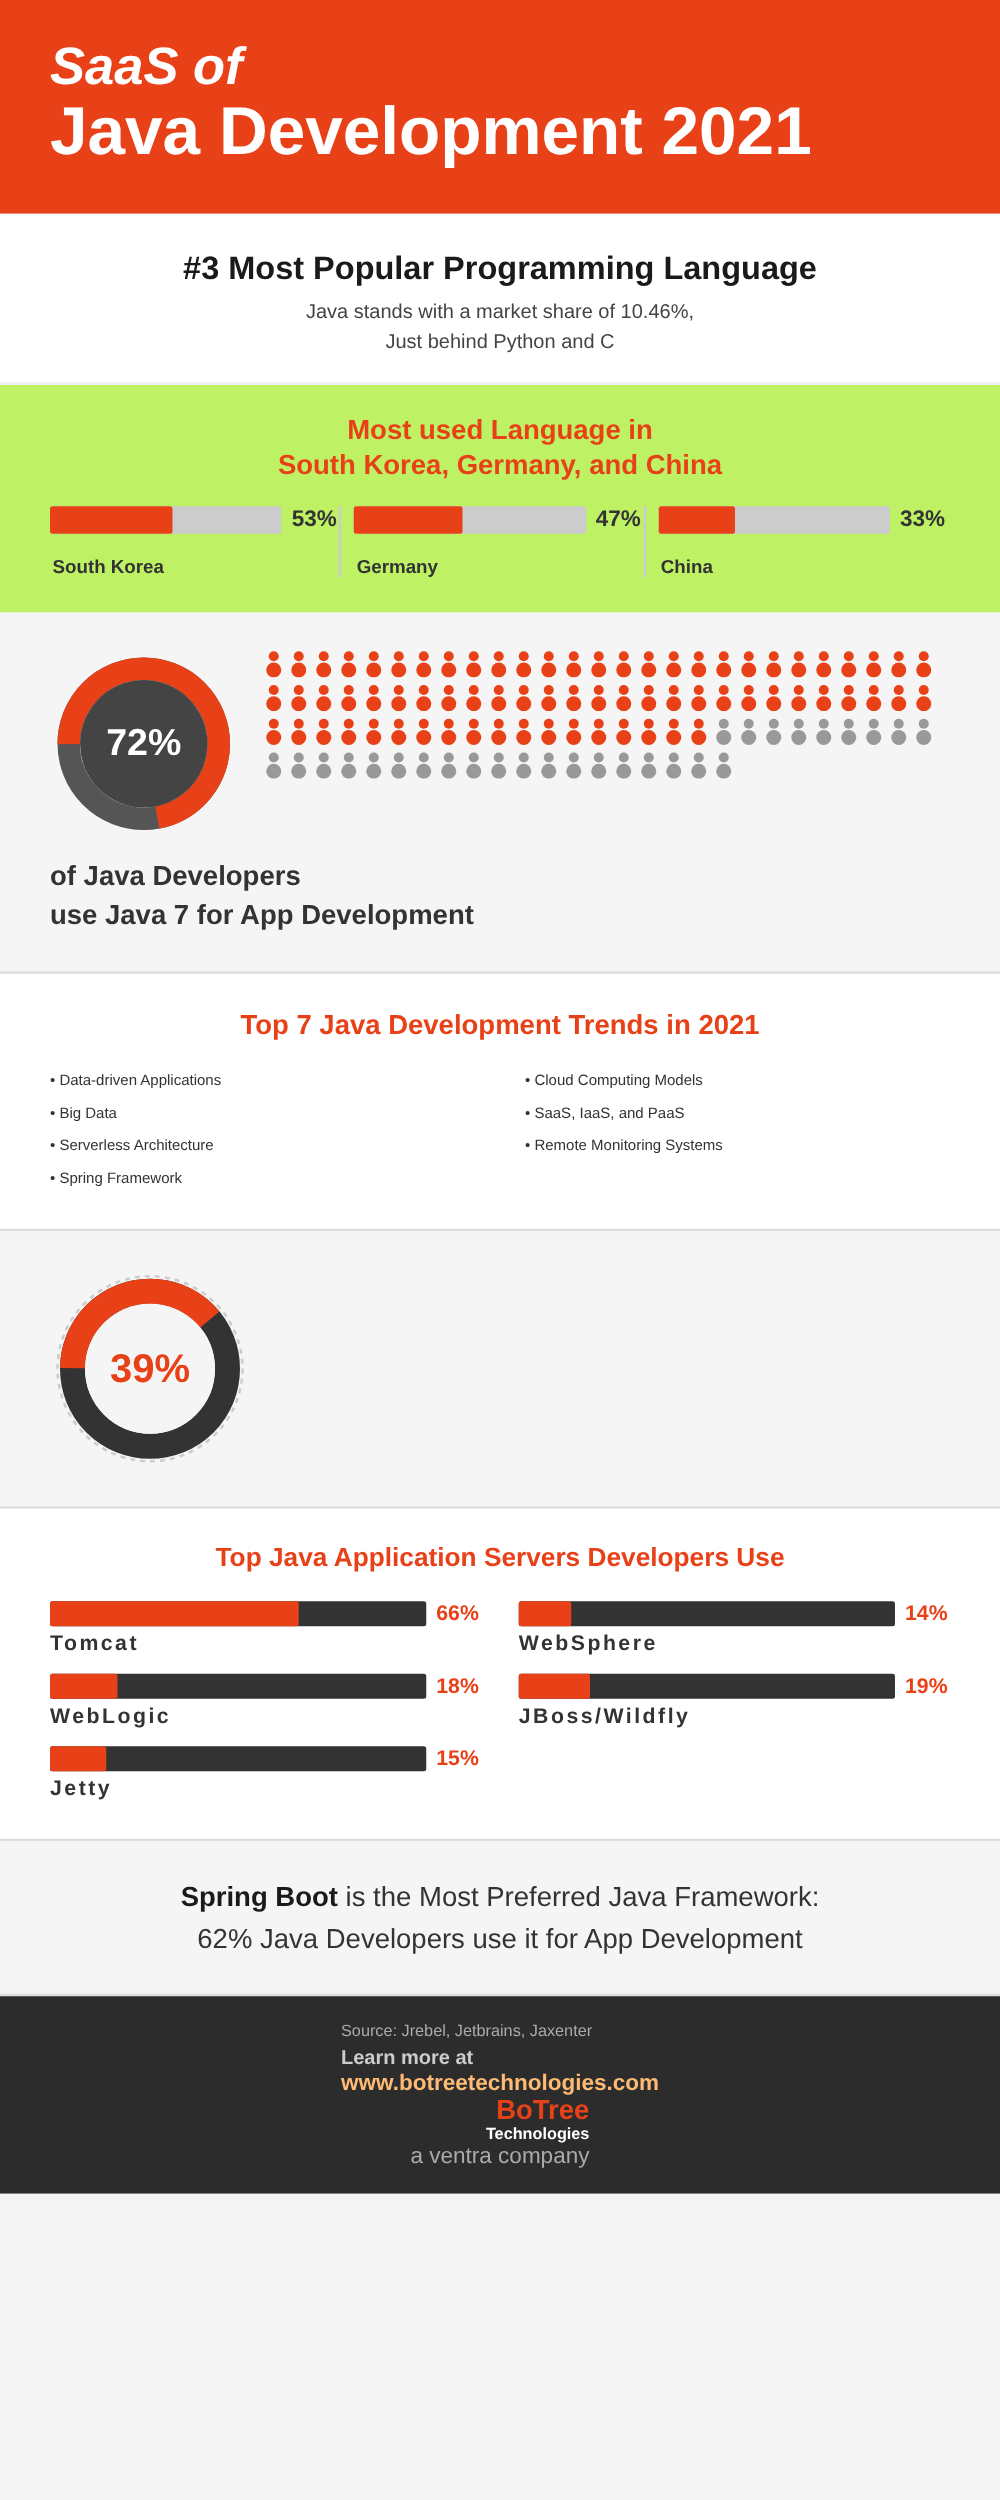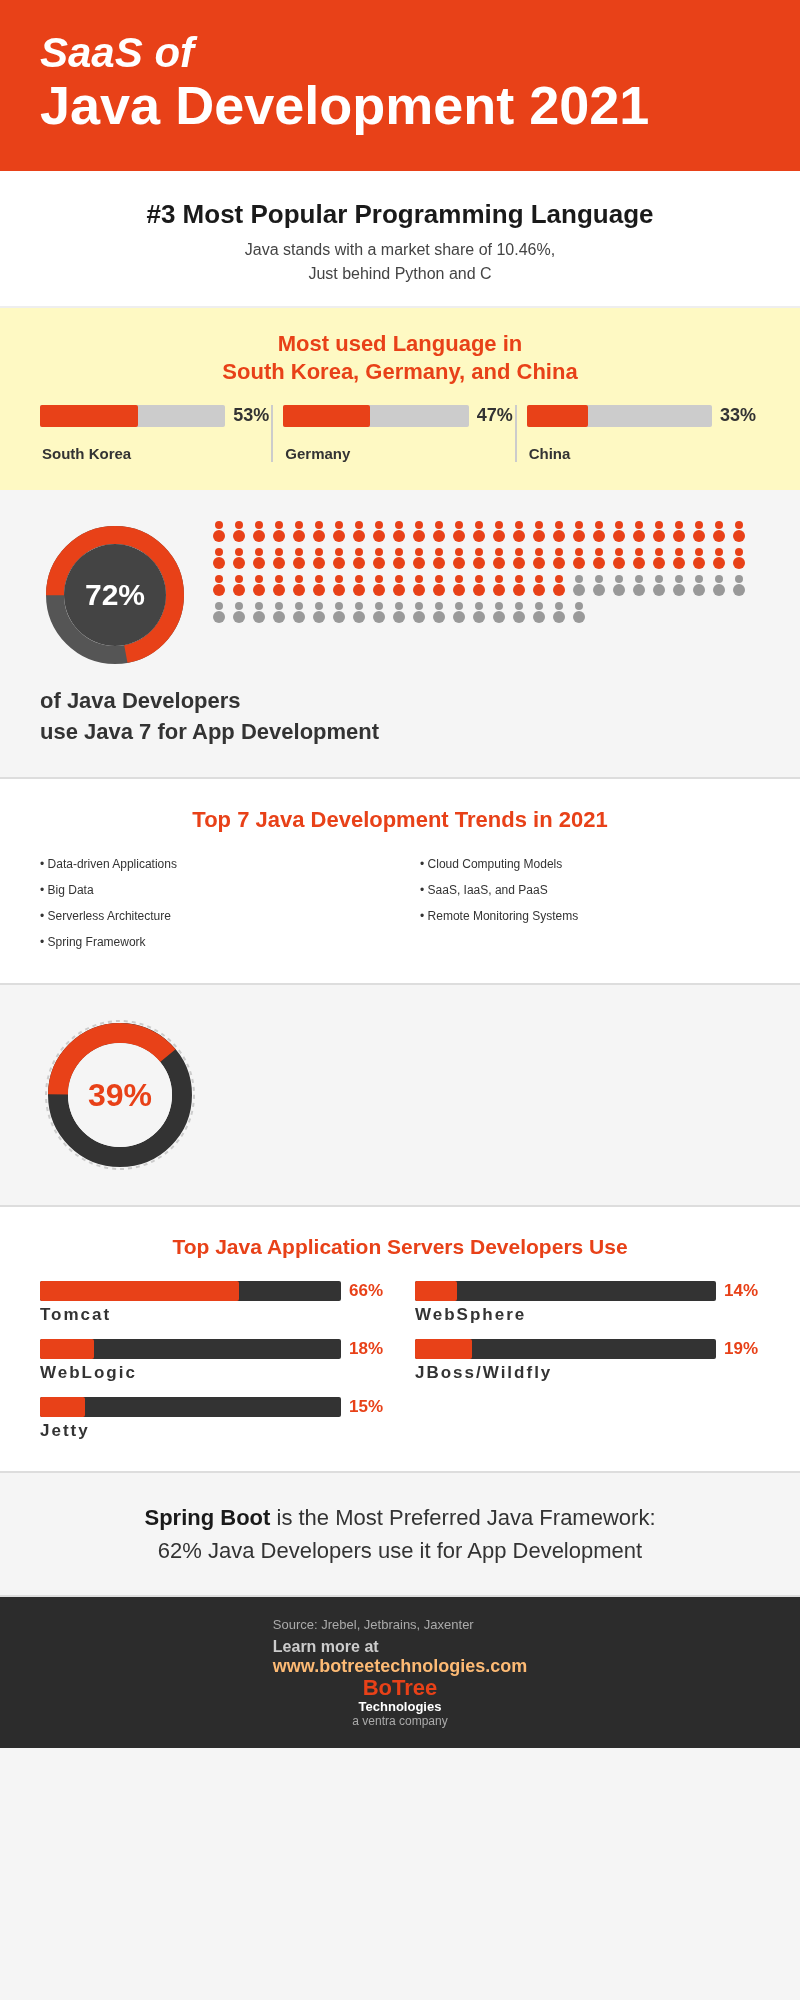--- a/index.html
+++ b/index.html
@@ -41,21 +41,21 @@
       margin-bottom: 8px;
     }
     .popular-sub {
       font-size: 16px;
       color: #444;
       line-height: 1.5;
     }
 
     
     .language-section {
-      background: #fef9c3;
+      background: #bef264;
       padding: 22px 40px 28px;
     }
     .language-title {
       text-align: center;
       color: #e84118;
       font-size: 22px;
       font-weight: 700;
       margin-bottom: 18px;
       line-height: 1.3;
     }
@@ -341,33 +341,33 @@
       font-size: 16px;
       color: #ccc;
       font-weight: 600;
     }
     .footer-url {
       font-size: 18px;
       color: #fdba74;
       font-weight: 700;
     }
     .footer-logo {
-      text-align: center;
+      text-align: right;
     }
     .footer-logo-name {
       font-size: 22px;
       font-weight: 900;
       color: white;
       line-height: 1;
     }
     .footer-logo-name span {
       color: #e84118;
     }
     .footer-logo-tree {
-      font-size: 12px;
+      font-size: 18px;
       color: #aaa;
     }
   </style>
 </head>
 <body>
 
 <div class="header">
   <div class="header-state">SaaS of</div>
   <div class="header-title">Java Development 2021</div>
 </div>

